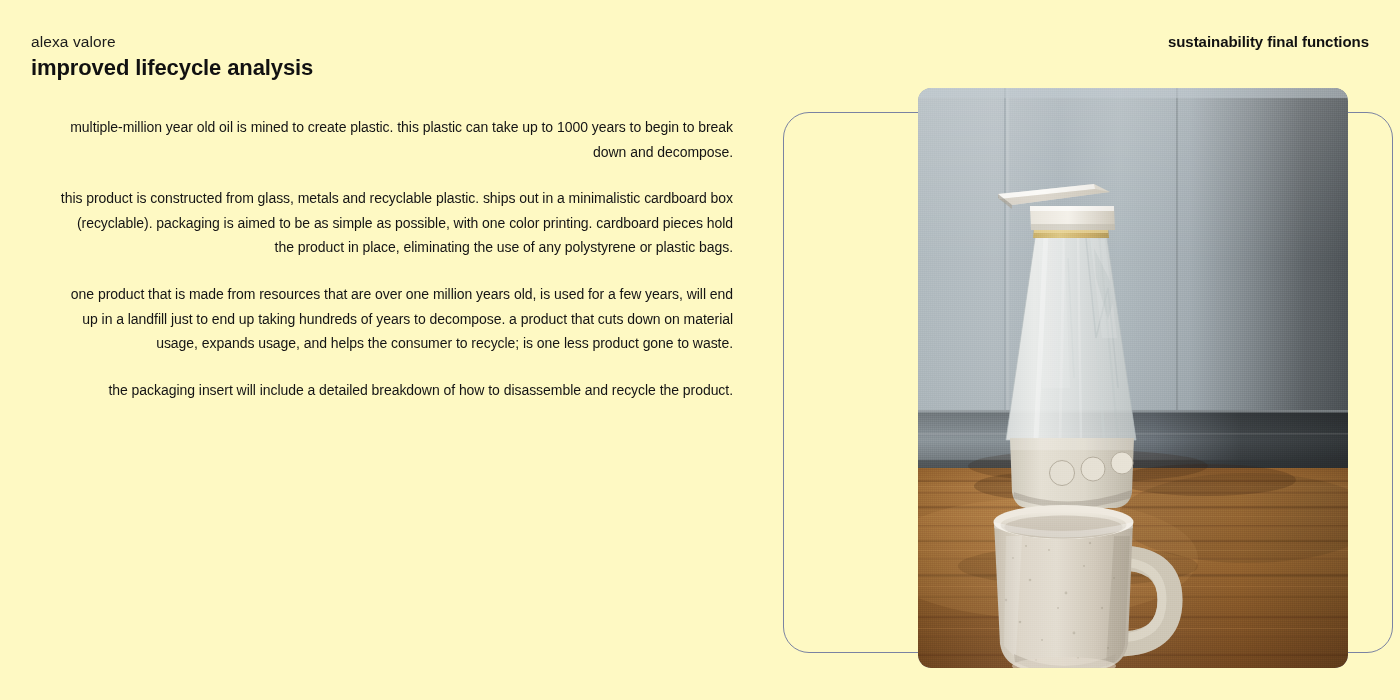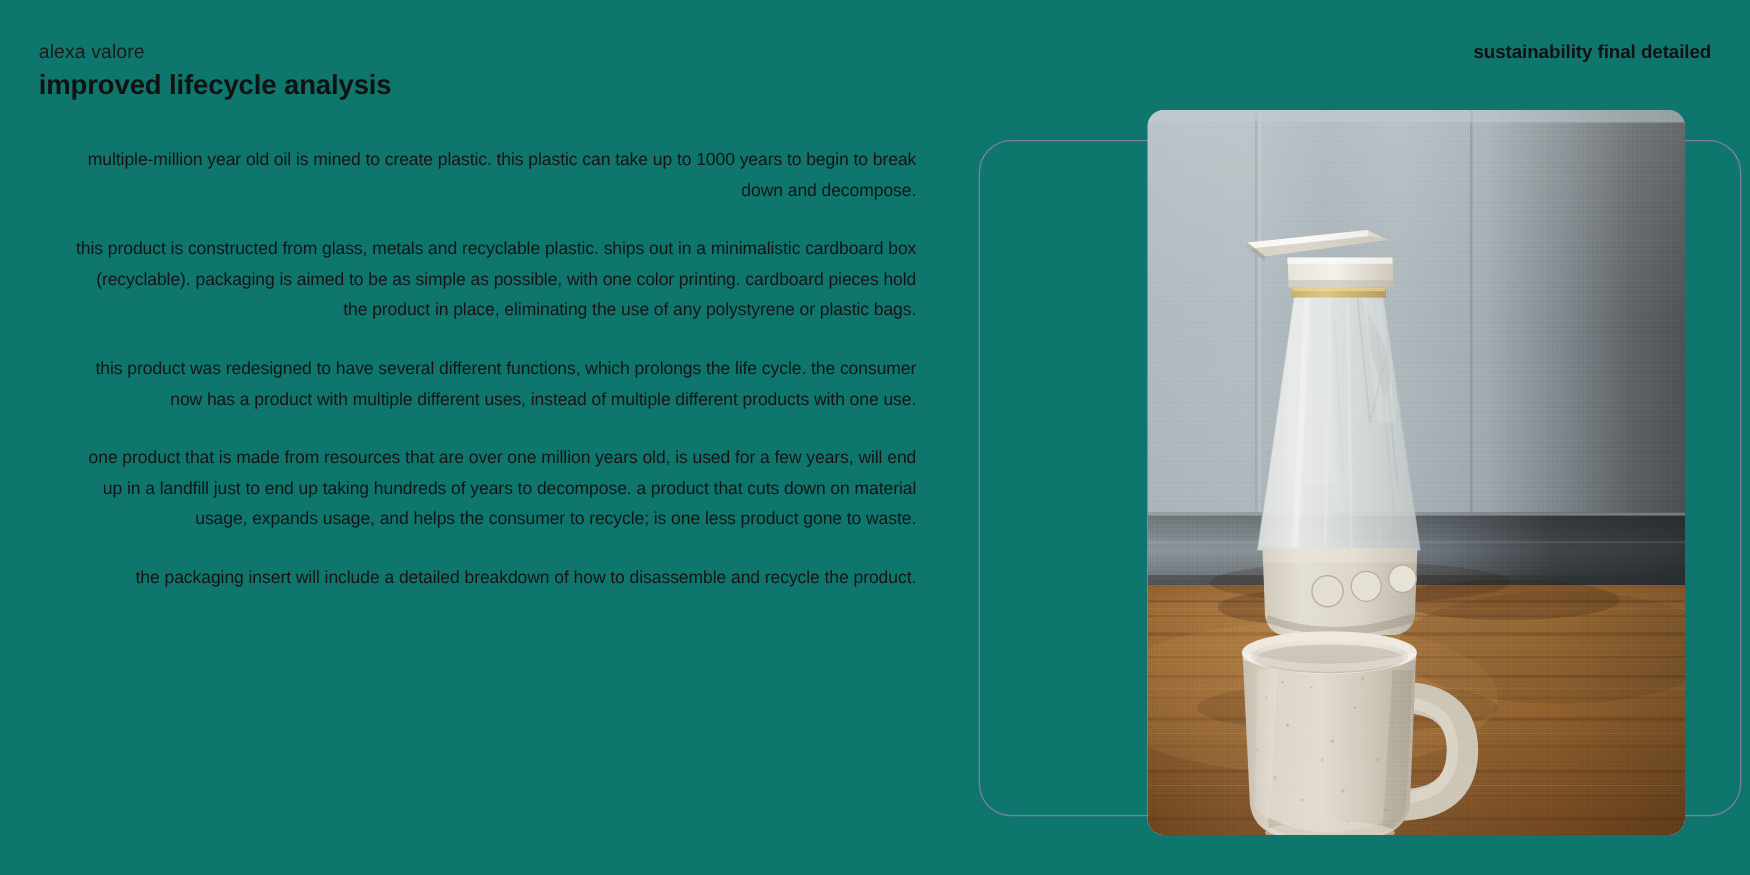--- a/index.html
+++ b/index.html
@@ -9,21 +9,21 @@
     height: 700px;
     background: #ffffff;
     font-family: "Liberation Sans", sans-serif;
     overflow: hidden;
   }
 
   #page {
     position: relative;
     width: 1400px;
     height: 700px;
-    background: #0f766e;
+    background: #fef9c3;
   }
 
   
   #byline {
     position: absolute;
     left: 31px;
     top: 33px;
     font-size: 15.5px;
     font-weight: 400;
     color: #1b1b1b;
@@ -111,26 +111,25 @@
 </style>
 </head>
 <body>
 
 <div id="page">
 
   <div id="byline">alexa valore</div>
 
   <div id="doc-title">improved lifecycle analysis</div>
 
-  <div id="section-label">sustainability final detailed</div>
+  <div id="section-label">sustainability final functions</div>
 
   <div id="body-copy">
     <p class="para">multiple-million year old oil is mined to create plastic. this plastic can take up to 1000 years to begin to break down and decompose.</p>
     <p class="para">this product is constructed from glass, metals and recyclable plastic. ships out in a minimalistic cardboard box (recyclable). packaging is aimed to be as simple as possible, with one color printing. cardboard pieces hold the product in place, eliminating the use of any polystyrene or plastic bags.</p>
-    <p class="para">this product was redesigned to have several different functions, which prolongs the life cycle. the consumer now has a product with multiple different uses, instead of multiple different products with one use.</p>
     <p class="para">one product that is made from resources that are over one million years old, is used for a few years, will end up in a landfill just to end up taking hundreds of years to decompose. a product that cuts down on material usage, expands usage, and helps the consumer to recycle; is one less product gone to waste.</p>
     <p class="para">the packaging insert will include a detailed breakdown of how to disassemble and recycle the product.</p>
   </div>
 
   <div id="frame-left" class="frame-outline"></div>
   <div id="frame-right" class="frame-outline"></div>
 
   <div id="photo">
     <svg viewBox="0 0 430 580" xmlns="http://www.w3.org/2000/svg">
       <defs>

